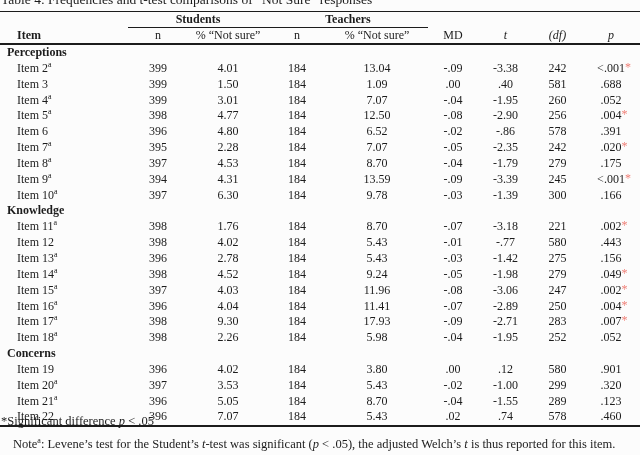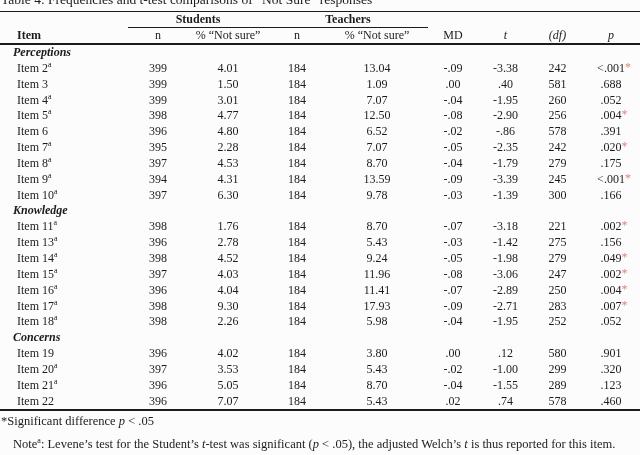--- a/index.html
+++ b/index.html
@@ -29,21 +29,21 @@
   th, td { padding: 0; font-weight: normal; font-size: 12px; white-space: nowrap; }
   thead th { text-align: center; vertical-align: bottom; }
   tr.grp-row th { height: 15px; }
   .grp-label { font-weight: bold; }
   .underlined { border-bottom: 1.5px solid #1c1c1c; }
   tr.cols-row th { height: 15px; border-bottom: 2.5px solid #1c1c1c; }
   th.item-h { text-align: left; padding-left: 17px; font-weight: bold; }
   th.it { font-style: italic; }
   tbody td { height: 15.85px; line-height: 15.85px; text-align: center; }
   td.item-cell { text-align: left; padding-left: 17px; margin-left: 12px; }
-  tr.section-row td { text-align: left; padding-left: 13px; font-weight: bold; font-style: italic; }
+  tr.section-row td { text-align: left; padding-left: 7px; font-weight: bold; }
   tr.last-row td { border-bottom: 2.5px solid #1c1c1c; }
   sup { font-size: 8px; line-height: 0; vertical-align: super; }
   .pwrap { position: relative; display: inline-block; }
   .sig-star { position: absolute; left: 100%; top: -1px; color: var(--sig-color, #ef7d74); }
   .footnote { position: absolute; left: 1px; font-size: 12.5px; white-space: nowrap; }
   .footnote i { font-style: italic; }
   #fn1 { top: 414px; }
   #fn2 { top: 437px; margin-left: 12px; }
 </style>
 </head>
@@ -197,20 +197,31 @@
           <td>398</td>
           <td>1.76</td>
           <td>184</td>
           <td>8.70</td>
           <td>-.07</td>
           <td>-3.18</td>
           <td>221</td>
           <td><span class="pwrap">.002<span class="sig-star">*</span></span></td>
         </tr>
         <tr>
+          <td class="item-cell"><span>Item 12</span></td>
+          <td>398</td>
+          <td>4.02</td>
+          <td>184</td>
+          <td>5.43</td>
+          <td>-.01</td>
+          <td>-.77</td>
+          <td>580</td>
+          <td><span class="pwrap">.443</span></td>
+        </tr>
+        <tr>
           <td class="item-cell"><span>Item 13</span><sup>a</sup></td>
           <td>396</td>
           <td>2.78</td>
           <td>184</td>
           <td>5.43</td>
           <td>-.03</td>
           <td>-1.42</td>
           <td>275</td>
           <td><span class="pwrap">.156</span></td>
         </tr>

